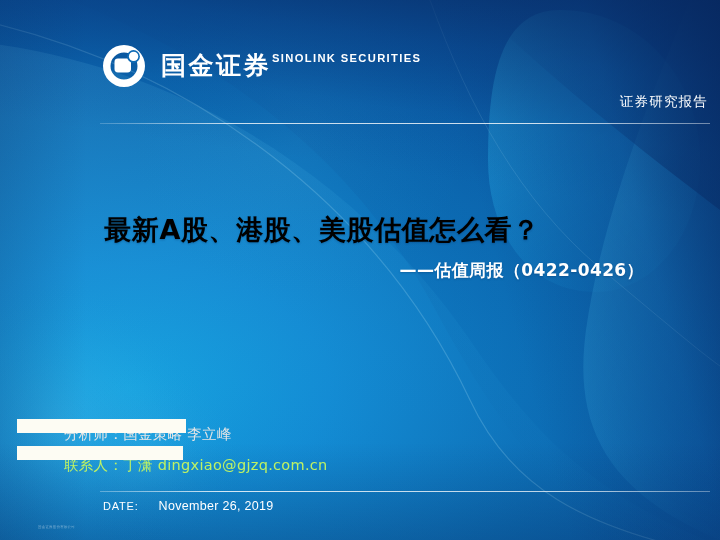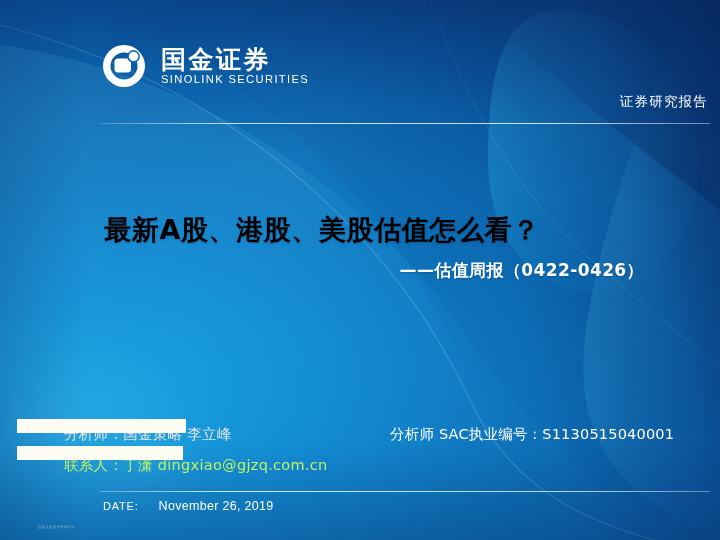--- a/index.html
+++ b/index.html
@@ -60,34 +60,34 @@
   
   .logo-block {
     position: absolute;
     left: 100px;
     top: 42px;
     display: flex;
     align-items: center;
     gap: 13px;
   }
   .logo-mark { width: 48px; height: 48px; display: block; }
-  .logo-words { display: flex; flex-direction: column; gap: 1px; }
+  .logo-words { display: flex; flex-direction: row; gap: 1px; }
   .logo-cn {
     font-family: "DejaVu Sans", "Liberation Sans", sans-serif;
     font-size: 25px;
     font-weight: 700;
     color: #ffffff;
     letter-spacing: 2.5px;
     line-height: 1.06;
     white-space: nowrap;
   }
   .logo-en {
     font-family: "Liberation Sans", sans-serif;
     font-size: 11.2px;
-    font-weight: 400;
+    font-weight: 700;
     color: #ffffff;
     letter-spacing: 1.35px;
     line-height: 1;
     white-space: nowrap;
   }
 
   
   .header-kicker {
     position: absolute;
     right: 12px;
@@ -308,21 +308,20 @@
 
   <div class="header-kicker">证券研究报告</div>
 
   <div class="rule-top"></div>
 
   <div class="title-main">最新A股、港股、美股估值怎么看？</div>
   <div class="title-sub">——估值周报（0422-0426）</div>
 
   <div class="analyst-left-1">分析师：国金策略 李立峰</div>
   <div class="analyst-left-2">联系人：丁潇 dingxiao@gjzq.com.cn</div>
-  <div class="analyst-right">分析师 SAC执业编号：S1130515040001</div>
 
   <div class="redact redact-1"></div>
   <div class="redact redact-2"></div>
 
   <div class="rule-bottom"></div>
   <div class="date-row">
     <span class="date-label">DATE:</span>
     <span class="date-value">November 26, 2019</span>
   </div>
   <div class="micro-footer">国金证券股份有限公司</div>

